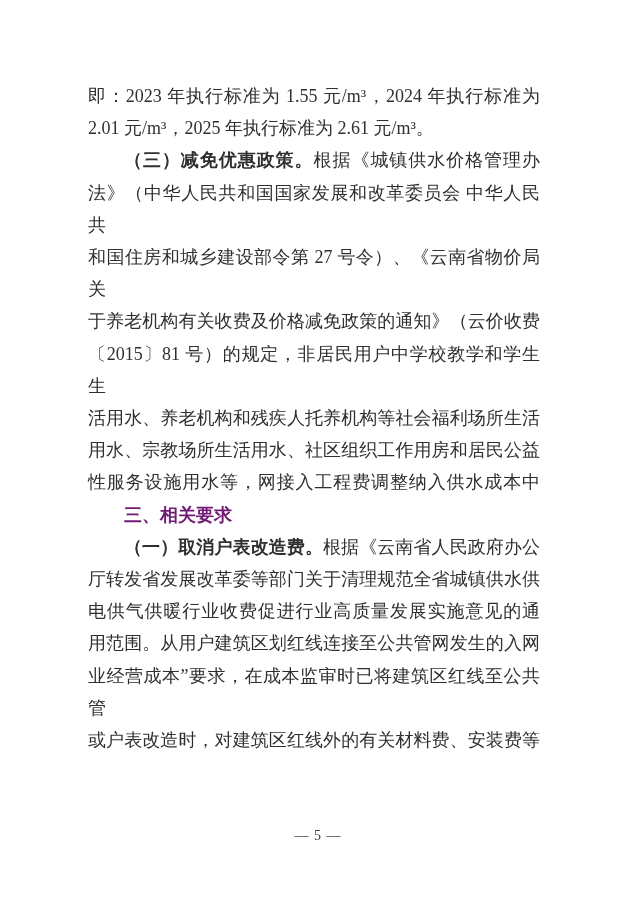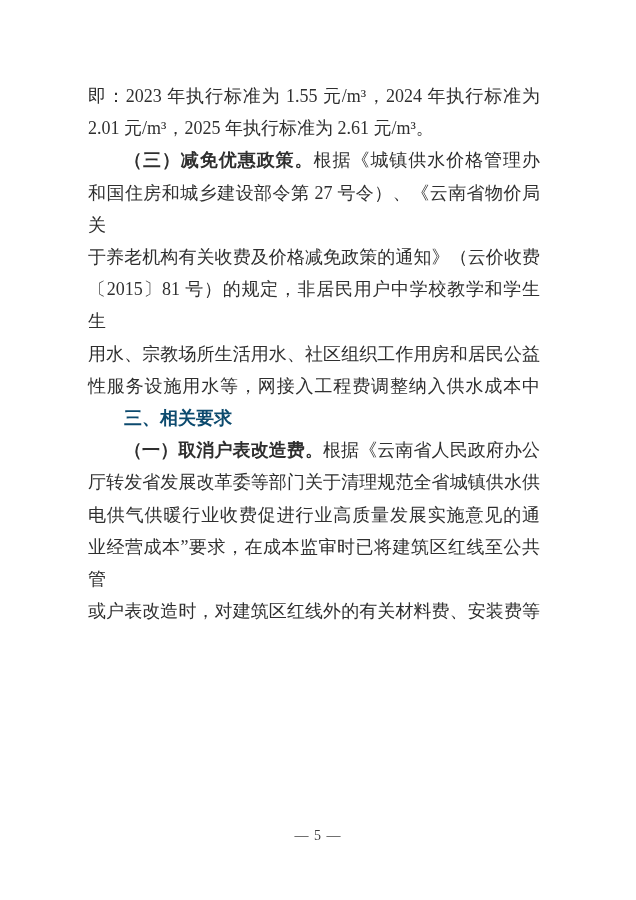--- a/index.html
+++ b/index.html
@@ -31,21 +31,21 @@
   }
   .line.end {
     text-align-last: left;
   }
   .line.indent {
     text-indent: 2em;
   }
   .line.heading {
     font-family: "Liberation Sans", sans-serif;
     font-weight: 700;
-    color: #0c4a6e;
+    color: #701a75;
     text-indent: 2em;
     text-align-last: left;
   }
   .lead {
     font-weight: 600;
   }
   .page-number {
     position: absolute;
     left: 0;
     top: 828px;
@@ -58,26 +58,29 @@
   }
 </style>
 </head>
 <body>
 
 <div class="page">
   <div class="content">
       <div class="line">即：2023 年执行标准为 1.55 元/m³，2024 年执行标准为</div>
       <div class="line end">2.01 元/m³，2025 年执行标准为 2.61 元/m³。</div>
       <div class="line indent"><span class="lead">（三）减免优惠政策。</span>根据《城镇供水价格管理办</div>
+      <div class="line">法》（中华人民共和国国家发展和改革委员会 中华人民共</div>
       <div class="line">和国住房和城乡建设部令第 27 号令）、《云南省物价局关</div>
       <div class="line">于养老机构有关收费及价格减免政策的通知》（云价收费</div>
       <div class="line">〔2015〕81 号）的规定，非居民用户中学校教学和学生生</div>
+      <div class="line">活用水、养老机构和残疾人托养机构等社会福利场所生活</div>
       <div class="line">用水、宗教场所生活用水、社区组织工作用房和居民公益</div>
       <div class="line">性服务设施用水等，网接入工程费调整纳入供水成本中</div>
       <div class="line heading">三、相关要求</div>
       <div class="line indent"><span class="lead">（一）取消户表改造费。</span>根据《云南省人民政府办公</div>
       <div class="line">厅转发省发展改革委等部门关于清理规范全省城镇供水供</div>
       <div class="line">电供气供暖行业收费促进行业高质量发展实施意见的通</div>
+      <div class="line">用范围。从用户建筑区划红线连接至公共管网发生的入网</div>
       <div class="line">业经营成本”要求，在成本监审时已将建筑区红线至公共管</div>
       <div class="line">或户表改造时，对建筑区红线外的有关材料费、安装费等</div>
     </div>
   <div class="page-number">— 5 —</div>
 </div>
 
 </body></html>

